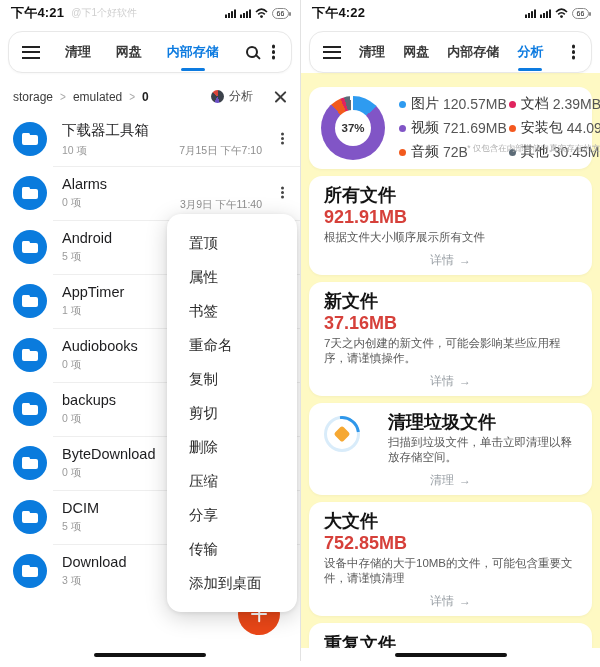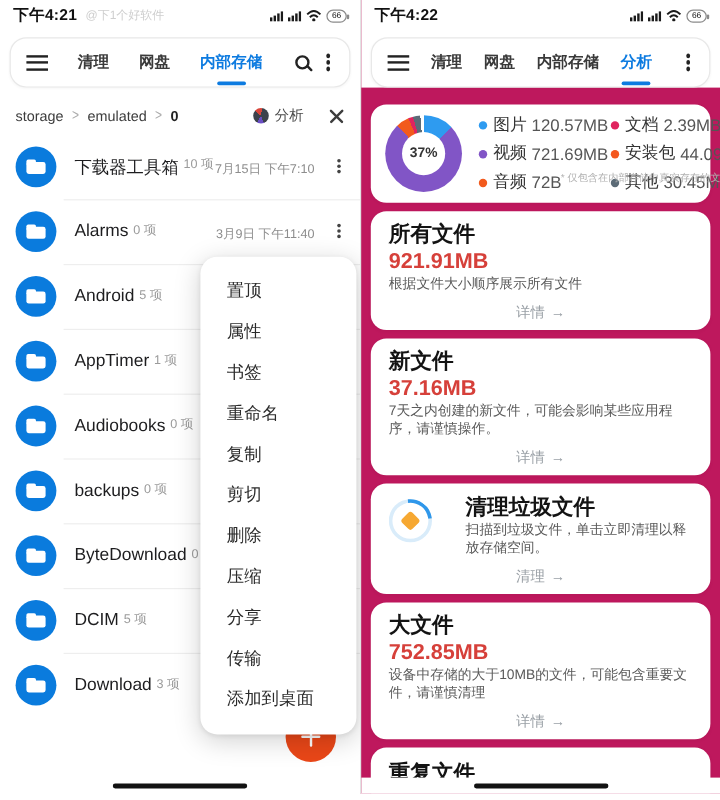--- a/index.html
+++ b/index.html
@@ -1,19 +1,19 @@
 <!DOCTYPE html>
 <html><head>
 <meta charset="utf-8">
 <style>
   * { margin:0; padding:0; box-sizing:border-box; }
   body { font-family:"Liberation Sans","DejaVu Sans",sans-serif; background:#fff; }
   .screen { width:600px; height:667px; display:flex; overflow:hidden; position:relative; }
   .phone { width:300px; height:661px; position:relative; overflow:hidden; background:#fff; }
-  .phone.right { background:#be185d; border-left:1px solid #e2e2e2; }
+  .phone.right { background:#fef9c3; border-left:1px solid #e2e2e2; }
   .topwhite { background:#fff; }
 
   
   .status { height:26px; display:flex; align-items:center; padding:0 11px; }
   .time { font-size:13px; font-weight:700; color:#111; letter-spacing:.2px; }
   .watermark { font-size:10px; color:#cfcfcf; margin-left:7px; }
   .status-icons { margin-left:auto; display:flex; align-items:center; gap:4px; }
   .bat { min-width:17px; height:11px; border:1px solid #8a8a8a; border-radius:6px; font-size:7px; line-height:9px; text-align:center; color:#111; padding:0 2px; position:relative; }
   .bat::after { content:""; position:absolute; right:-3px; top:3px; width:2px; height:4px; background:#8a8a8a; border-radius:1px; }
 
@@ -38,24 +38,24 @@
   .xicon { width:13px; height:13px; position:relative; margin-left:14px; }
   .xicon::before,.xicon::after { content:""; position:absolute; left:-1px; top:5.6px; width:15px; height:1.7px; background:#3d3d3d; border-radius:1px; }
   .xicon::before { transform:rotate(45deg); } .xicon::after { transform:rotate(-45deg); }
 
   
   .row { height:54px; display:flex; align-items:center; padding:0 13px; position:relative; }
   .row + .row::before { content:""; position:absolute; top:0; left:53px; right:0; height:1px; background:#eeeeee; }
   .ficon { width:34px; height:34px; border-radius:50%; background:#0a7bdd; margin-right:15px; position:relative; flex-shrink:0; }
   .ficon::before { content:""; position:absolute; left:9px; top:11px; width:8px; height:4px; background:#fff; border-radius:1.5px 1.5px 0 0; }
   .ficon::after { content:""; position:absolute; left:9px; top:13px; width:16px; height:10px; background:#fff; border-radius:2px; }
-  .finfo { display:flex; flex-direction:row; gap:4px; }
+  .finfo { display:flex; flex-direction:column; gap:4px; }
   .fname { font-size:14.5px; color:#1d1d1f; font-weight:500; }
   .fcount { font-size:10.5px; color:#9b9b9b; }
-  .fdate { position:absolute; right:38px; bottom:18px; font-size:10.5px; color:#8d8d8d; }
+  .fdate { position:absolute; right:38px; bottom:8px; font-size:10.5px; color:#8d8d8d; }
   .rowkebab { position:absolute; right:16px; top:25px; width:3px; height:3px; border-radius:50%; background:#444; box-shadow:0 -4.5px 0 #444, 0 4.5px 0 #444; }
 
   
   .ctx { position:absolute; left:167px; top:214px; width:130px; height:398px; background:#fff; border-radius:14px; box-shadow:0 5px 22px rgba(0,0,0,.18), 0 1px 4px rgba(0,0,0,.08); z-index:5; padding:12px 0; }
   .ctx-item { height:34px; line-height:34px; padding-left:22px; font-size:14.5px; color:#2b2b2b; }
 
   
   .fab { position:absolute; right:20px; bottom:26px; width:42px; height:42px; border-radius:50%; background:#ea4718; z-index:3; }
   .fab::before,.fab::after { content:""; position:absolute; left:13px; top:20px; width:16px; height:2.4px; background:#fff; border-radius:1px; }
   .fab::after { transform:rotate(90deg); }

